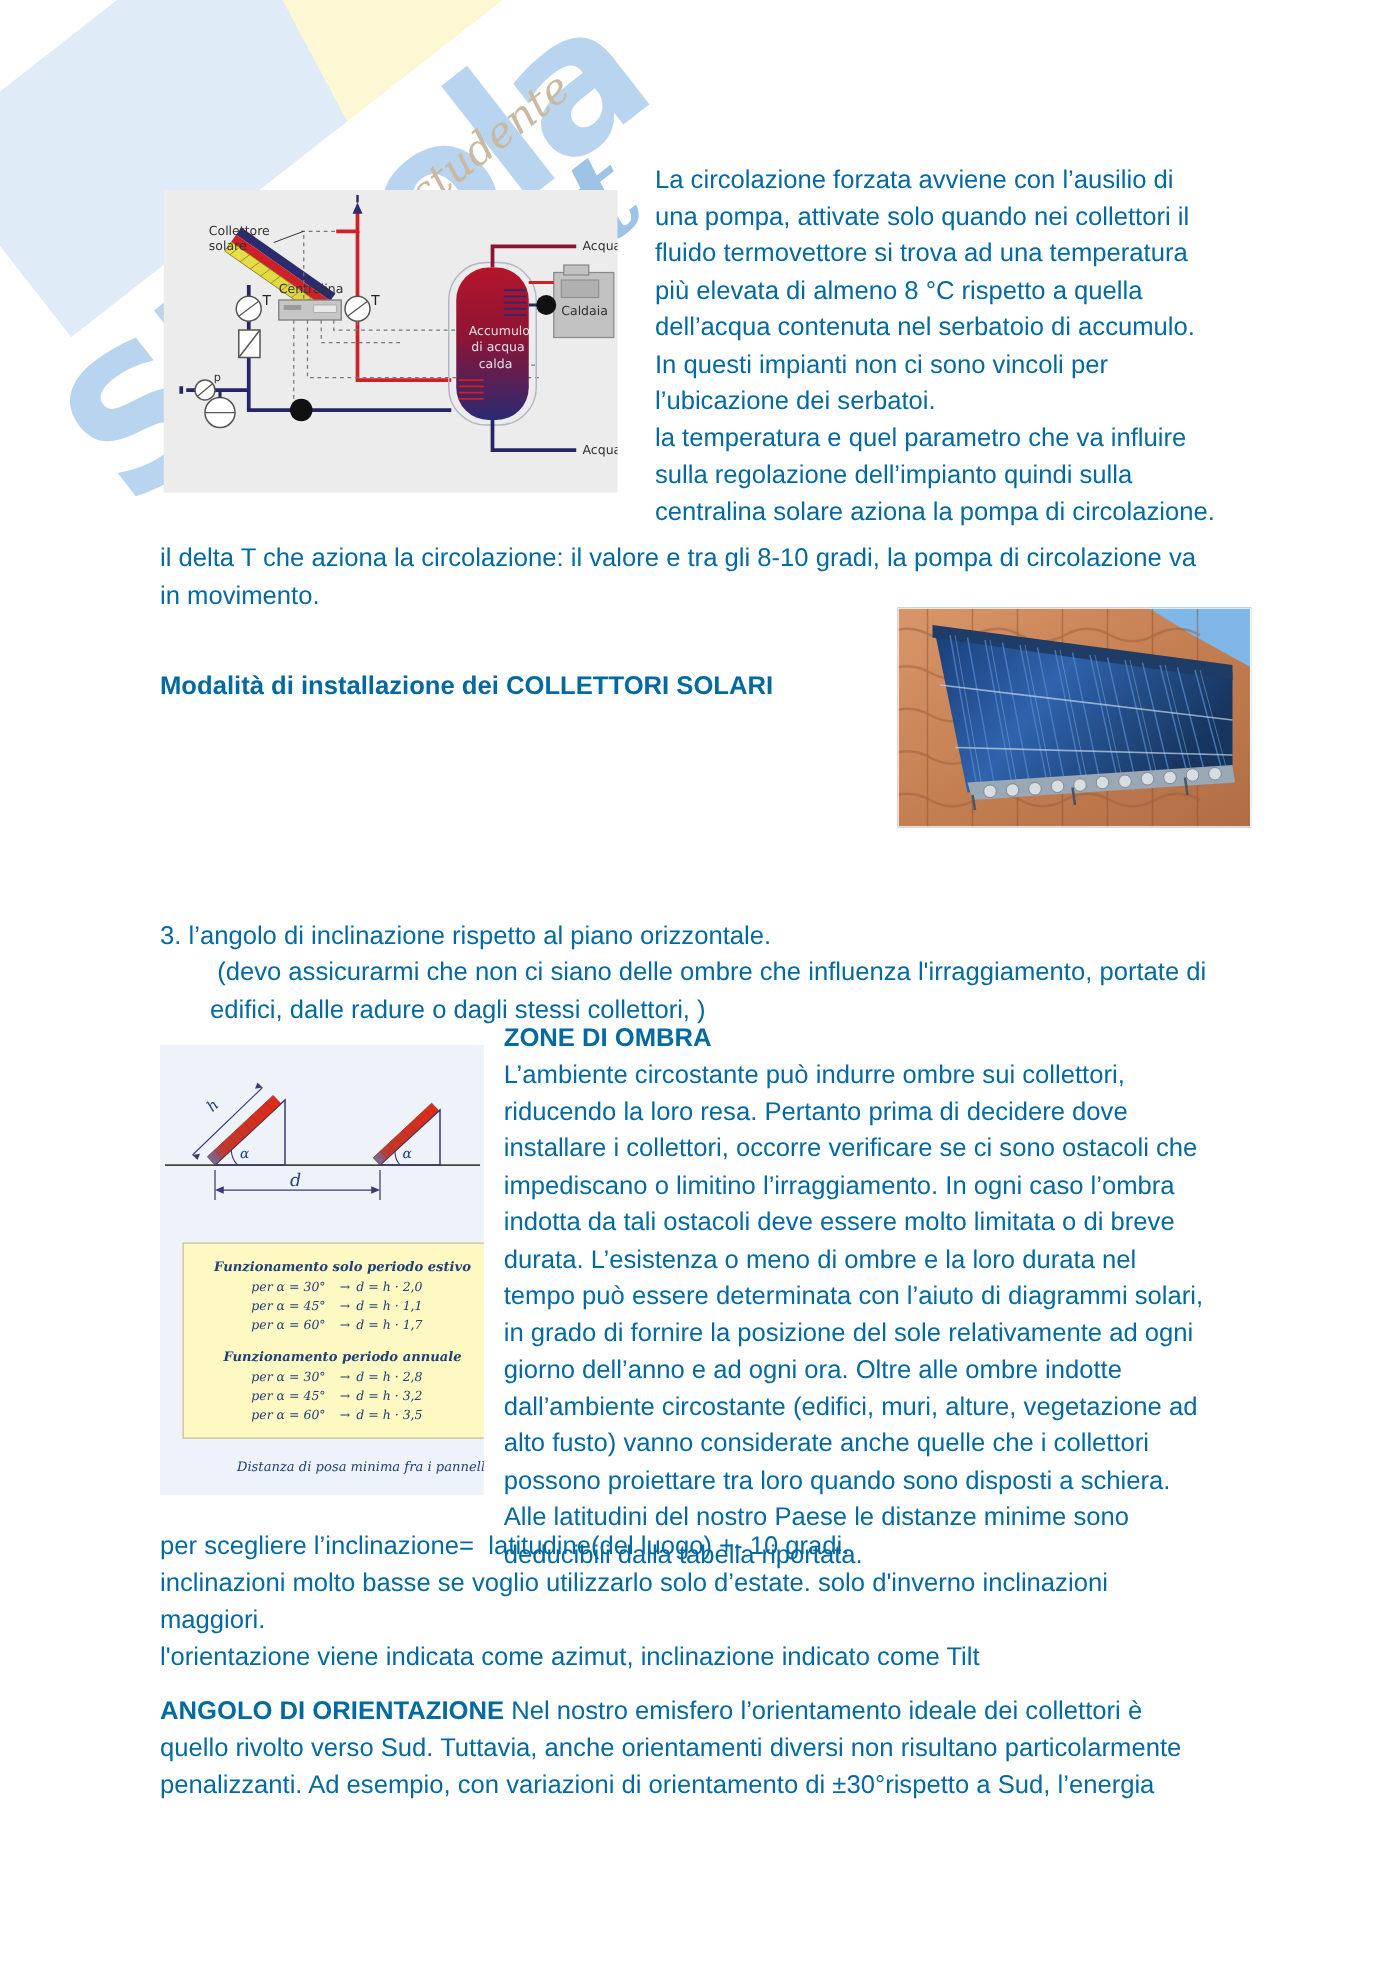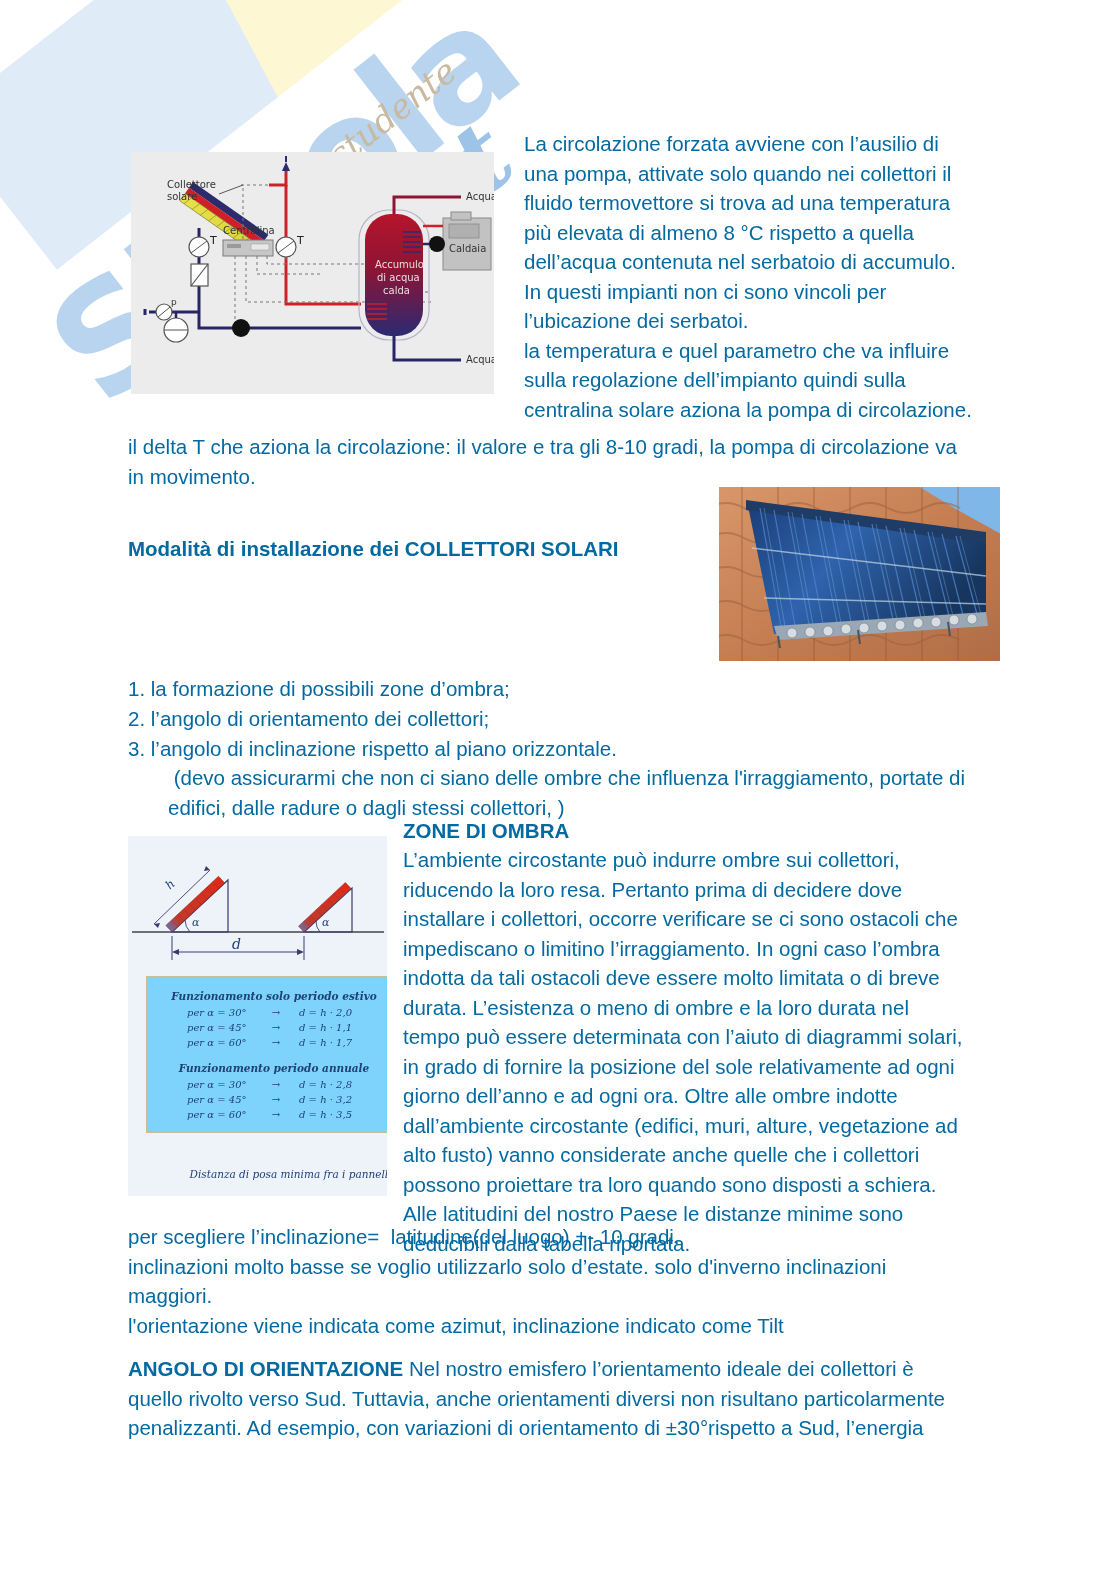--- a/index.html
+++ b/index.html
@@ -111,44 +111,44 @@
   .fig-shade {
     position: absolute;
     left: 128px; top: 836px;
     width: 259px; height: 360px;
     background: #eef3fa;
     z-index: 1;
     overflow: hidden;
   }
   .shade-table {
     position: absolute;
-    left: 18px; top: 140px;
+    left: 18px; top: 158px;
     width: 256px;
-    background: #7dd3fc;
+    background: #fef9c3;
     border: 1px solid #c9bd94;
     padding: 8px 0 10px 0;
     box-sizing: border-box;
   }
   .st-head {
     font-family: "DejaVu Serif", serif;
     font-style: italic;
     font-weight: bold;
     font-size: 10.5px;
     color: #1f3f77;
     text-align: center;
     margin: 5px 0 3px 0;
   }
   .st-row {
     font-family: "DejaVu Serif", serif;
     font-style: italic;
     font-size: 10px;
     color: #1f3f77;
     display: flex;
     justify-content: center;
-    gap: 16px;
+    gap: 2px;
     line-height: 15px;
   }
   .st-row .c1 { width: 66px; text-align: left; }
   .st-row .c2 { width: 14px; text-align: center; }
   .st-row .c3 { width: 62px; text-align: left; }
   .shade-caption {
     position: absolute;
     left: 0; top: 332px;
     width: 259px;
     text-align: center;
@@ -409,22 +409,20 @@
         <line x1="230" y1="136" x2="232" y2="150"></line>
       </g>
 
       <rect x="0.5" y="0.5" width="282" height="175" fill="none" stroke="#ffffff" stroke-width="1"></rect>
     </svg>
   </div>
 
   <div class="txt bold" style="left:128px; top:534px; width:580px;">Modalità di installazione dei COLLETTORI SOLARI</div>
 
 
-  <div class="txt" style="left:128px; top:674px; width:880px;">1. la formazione di possibili zone d’ombra;</div>
-  <div class="txt" style="left:128px; top:704px; width:880px;">2. l’angolo di orientamento dei collettori;</div>
   <div class="txt" style="left:128px; top:734px; width:880px;">3. l’angolo di inclinazione rispetto al piano orizzontale.</div>
 
   <div class="txt" style="left:128px; top:763px; width:890px;margin-left:40px;"> (devo assicurarmi che non ci siano delle ombre che influenza l'irraggiamento, portate di
 edifici, dalle radure o dagli stessi collettori, )</div>
 
   <div class="fig-shade">
     <svg width="259" height="150" viewBox="0 0 259 150" xmlns="http://www.w3.org/2000/svg">
       <defs>
         <linearGradient id="panelRed" x1="0" y1="0" x2="1" y2="0">
           <stop offset="0%" stop-color="#6b6fa8"></stop>

